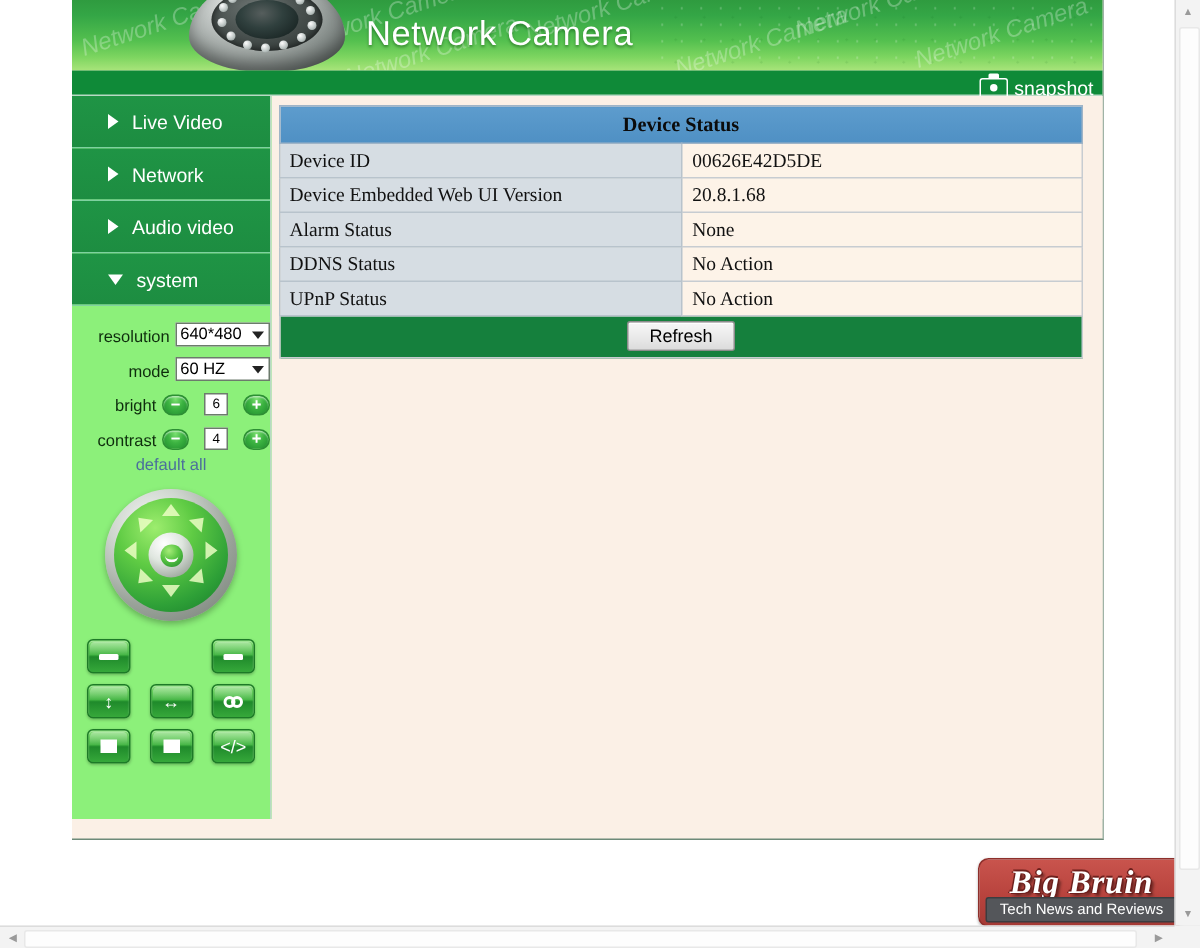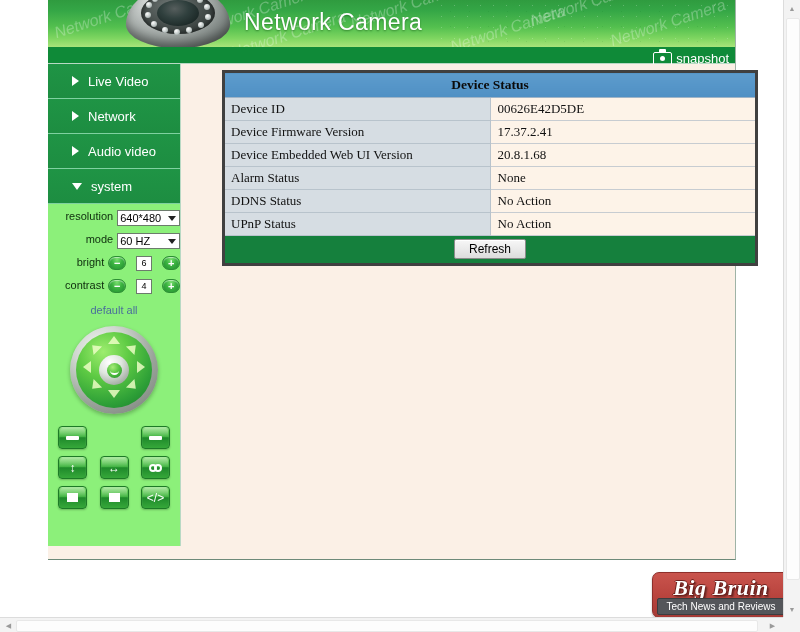--- a/index.html
+++ b/index.html
@@ -211,21 +211,21 @@
   }
   .tri.down {
     border-top: 7px solid #ffffff;
     border-left: 5px solid transparent;
     border-right: 5px solid transparent;
   }
 
   
   .settings { padding: 6px 0 0 0; }
   .srow {
-    display: flex; align-items: flex-start;
+    display: flex; align-items: flex-end;
     height: 21px; margin-bottom: 2px;
     font-size: 11px; color: #11300f; padding-left: 12px;
   }
   .slabel {
     width: 56px; text-align: right; padding-right: 4px;
     font-size: 11px; color: #0e2d0d;
   }
   .sel {
     width: 66px; height: 16px;
     background: #ffffff;
@@ -362,26 +362,25 @@
   .content {
     position: absolute; left: 134px; top: 0;
     width: 553px; height: 482px;
     background: #fbf0e6;
     box-sizing: border-box;
     padding: 6px 13px 0 4px;
   }
   table.status {
     width: 100%;
     border-collapse: collapse;
-    border: 3px solid #404040;
+    border: 1px solid #404040;
     font-family: "Liberation Serif", serif;
     font-size: 13px;
     color: #111111;
     table-layout: fixed;
-    margin-left: 36px;
   }
   table.status th.hdr {
     background: linear-gradient(to bottom, #5d9ccd 0%, #4f90c4 100%);
     color: #0b0b0b;
     font-weight: bold;
     font-size: 13.5px;
     height: 22px;
     text-align: center;
     border: 1px solid #9fb4c7;
   }
@@ -634,24 +633,20 @@
 
       <div class="content">
         <table class="status">
           <tbody>
               <tr>
             <th class="hdr" colspan="2">Device Status</th>
           </tr>
           <tr>
             <td class="key">Device ID</td>
             <td class="val">00626E42D5DE</td>
-          </tr>
-          <tr>
-            <td class="key">Device Firmware Version</td>
-            <td class="val">17.37.2.41</td>
           </tr>
           <tr>
             <td class="key">Device Embedded Web UI Version</td>
             <td class="val">20.8.1.68</td>
           </tr>
           <tr>
             <td class="key">Alarm Status</td>
             <td class="val">None</td>
           </tr>
           <tr>

